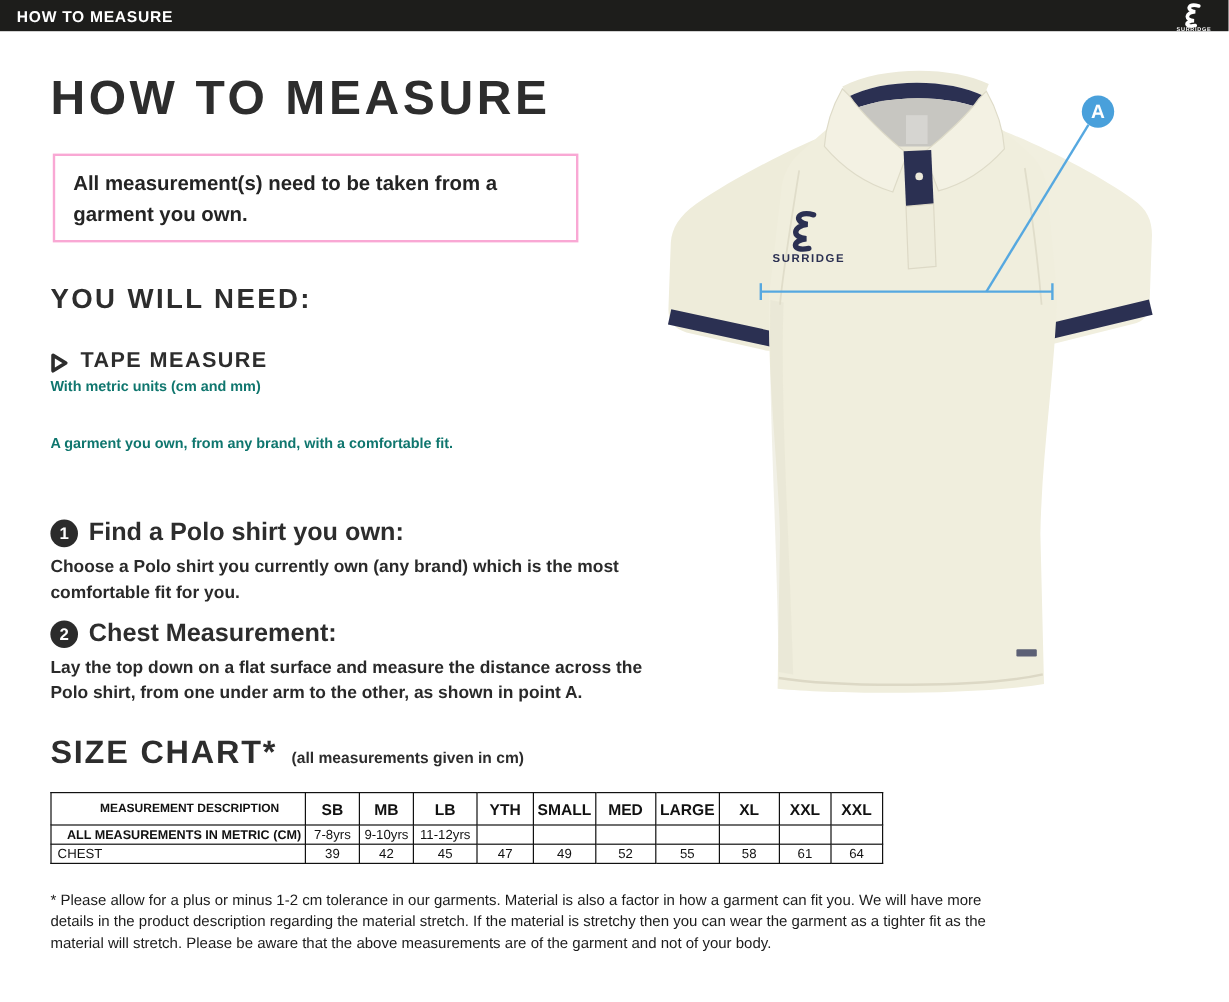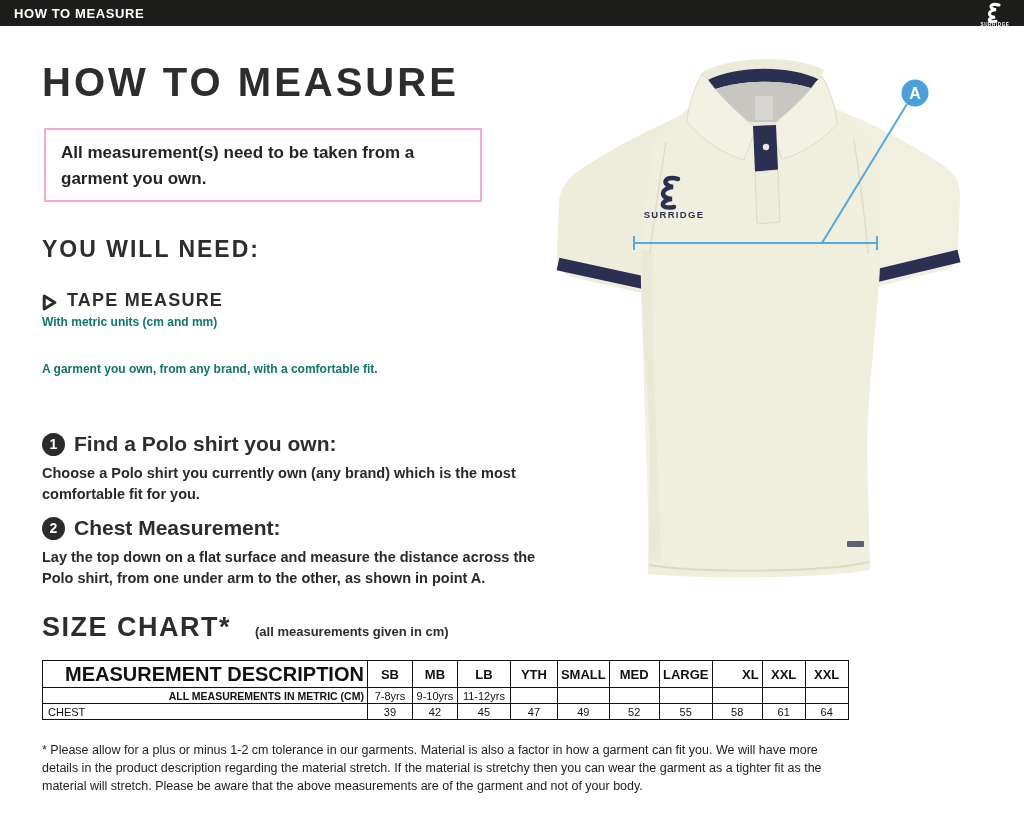--- a/index.html
+++ b/index.html
@@ -29,38 +29,38 @@
 
   .step { position:absolute; left:42px; width:530px; }
   .step.s1 { top:432px; }
   .step.s2 { top:516px; }
   .step-title-row { display:flex; align-items:center; gap:9px; }
   .step-num { width:23px; height:23px; border-radius:50%; background:#2b2b2b; color:#fff;
               display:flex; align-items:center; justify-content:center; font-size:14px; font-weight:700; flex:0 0 23px; }
   .step-title { font-size:21px; font-weight:700; color:#2d2d2d; }
   .step-desc { margin-top:7px; width:517px; font-size:14.5px; font-weight:700; line-height:1.42; color:#2a2a2a; }
 
-  .size-chart-head { position:absolute; left:42px; top:612px; display:flex; align-items:baseline; gap:24px; }
+  .size-chart-head { position:absolute; left:42px; top:612px; display:flex; align-items:baseline; gap:12px; }
   .h2.size { position:static; font-size:27px; letter-spacing:1.5px; }
   .size-sub { font-size:13px; font-weight:700; color:#2d2d2d; }
 
   
   .size-table { position:absolute; left:42px; top:660px; border-collapse:collapse; table-layout:fixed; background:#fff; }
   .size-table th, .size-table td { border:1.5px solid #111; padding:0 3px; text-align:center; overflow:hidden; white-space:nowrap; }
   .size-table thead th { height:27px; font-size:13px; font-weight:700; color:#111; }
-  .size-table thead th:first-child { font-size:20px; text-align:right; padding-left:22px; }
+  .size-table thead th:first-child { font-size:10px; text-align:center; padding-left:22px; }
   .size-table tbody tr { height:16px; }
   .size-table tbody td { font-size:11px; color:#111; }
   .size-table tbody tr:first-child td:first-child { font-weight:700; font-size:10.5px;text-align:right; }
   .size-table tbody td:first-child { text-align:left; padding-left:5px; }
   .size-table th:nth-child(1){width:212px;} .size-table th:nth-child(2){width:45px;}
   .size-table th:nth-child(3){width:45px;}  .size-table th:nth-child(4){width:53px;}
   .size-table th:nth-child(5){width:47px;}  .size-table th:nth-child(6){width:50px;}
   .size-table th:nth-child(7){width:50px;}  .size-table th:nth-child(8){width:53px;}
-  .size-table th:nth-child(9){width:50px;text-align:right;}  .size-table th:nth-child(10){width:43px;}
+  .size-table th:nth-child(9){width:50px;}  .size-table th:nth-child(10){width:43px;}
   .size-table th:nth-child(11){width:43px;}
 
   .footnote { position:absolute; left:42px; top:741px; width:790px; font-size:12.5px; line-height:1.45; color:#1c1c1c; }
 
   .shirt-wrap { position:absolute; left:550px; top:35px; width:474px; height:565px; }
 </style>
 </head>
 <body>
 
 <div class="page">

